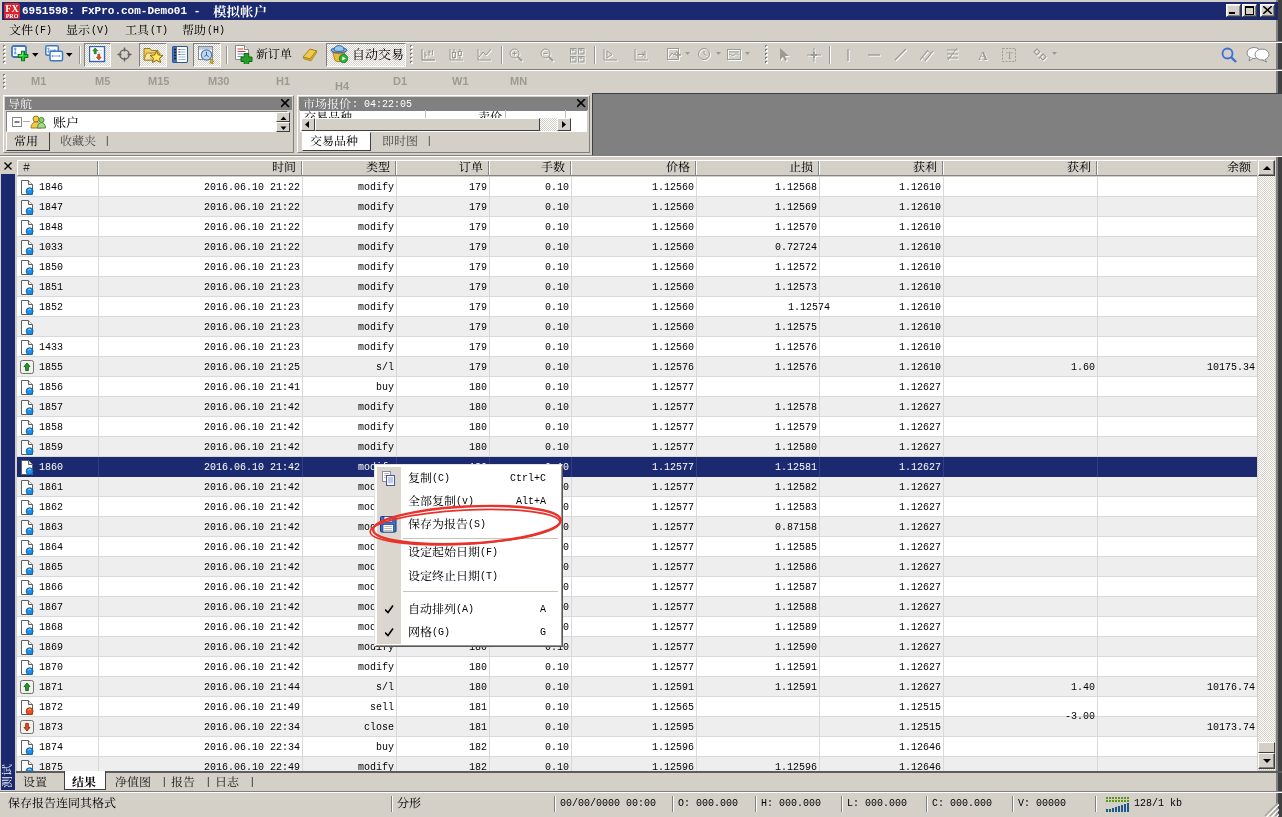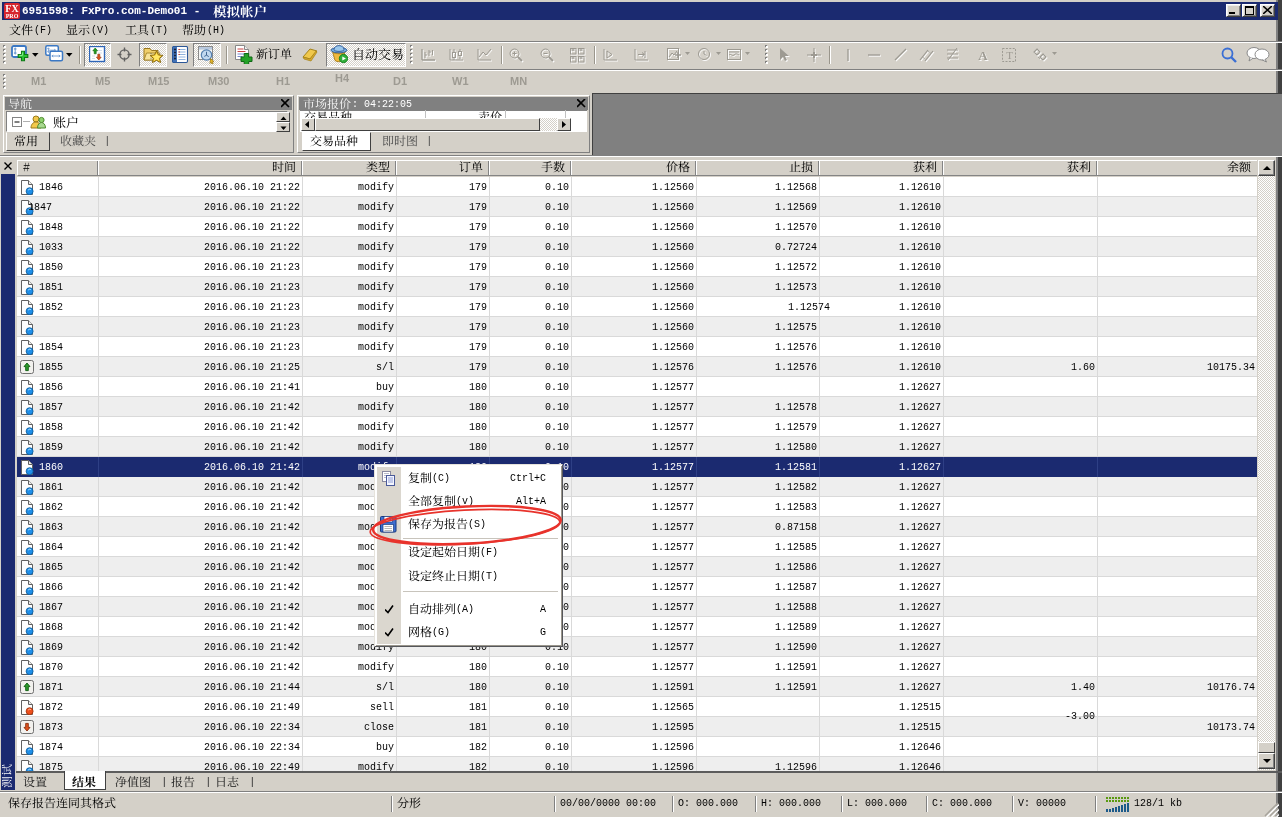--- a/index.html
+++ b/index.html
@@ -551,21 +551,21 @@
     <rect x="0" y="8" width="2" height="2" fill="#808080"></rect>
     <rect x="1" y="9" width="2" height="2" fill="#fff"></rect>
     <rect x="0" y="12" width="2" height="2" fill="#808080"></rect>
     <rect x="1" y="13" width="2" height="2" fill="#fff"></rect>
   </svg>
 <div class="ab" style="left:31px;top:75px;font:bold 11px 'Liberation Sans',monospace;color:#9d9a92;white-space:pre;line-height:13px;">M1</div>
 <div class="ab" style="left:95px;top:75px;font:bold 11px 'Liberation Sans',monospace;color:#9d9a92;white-space:pre;line-height:13px;">M5</div>
 <div class="ab" style="left:148px;top:75px;font:bold 11px 'Liberation Sans',monospace;color:#9d9a92;white-space:pre;line-height:13px;">M15</div>
 <div class="ab" style="left:208px;top:75px;font:bold 11px 'Liberation Sans',monospace;color:#9d9a92;white-space:pre;line-height:13px;">M30</div>
 <div class="ab" style="left:276px;top:75px;font:bold 11px 'Liberation Sans',monospace;color:#9d9a92;white-space:pre;line-height:13px;">H1</div>
-<div class="ab" style="left:335px;top:72px;font:bold 11px 'Liberation Sans',monospace;color:#9d9a92;white-space:pre;line-height:13px;">H4</div>
+<div class="ab" style="left:335px;top:80px;font:bold 11px 'Liberation Sans',monospace;color:#9d9a92;white-space:pre;line-height:13px;">H4</div>
 <div class="ab" style="left:393px;top:75px;font:bold 11px 'Liberation Sans',monospace;color:#9d9a92;white-space:pre;line-height:13px;">D1</div>
 <div class="ab" style="left:452px;top:75px;font:bold 11px 'Liberation Sans',monospace;color:#9d9a92;white-space:pre;line-height:13px;">W1</div>
 <div class="ab" style="left:510px;top:75px;font:bold 11px 'Liberation Sans',monospace;color:#9d9a92;white-space:pre;line-height:13px;">MN</div>
 <div style="left:592px;top:93px;width:690px;height:63px;background:#808080;border-top:1px solid #404040;border-left:1px solid #404040;border-bottom:1px solid #fff" class="ab"></div>
 <div style="left:3px;top:95px;width:291px;height:58px;background:#d4d0c8;border:1px solid;border-color:#fff #808080 #808080 #fff" class="ab"></div>
 <div style="left:5px;top:97px;width:287px;height:13px;background:#808080" class="ab"></div>
 <svg class="ab" style="left:8px;top:98px" width="24" height="14">
     <g fill="#fff" stroke="#fff" stroke-width="1.5" transform="translate(0,10.32) scale(0.01200,-0.01200)">
       <use href="#r5bfc" x="0"></use>
       <use href="#r822a" x="1000"></use>
@@ -798,21 +798,21 @@
 <div class="ab" style="left:396px;top:20px;width:1px;height:20px;background:#d9d9d9"></div>
 <div class="ab" style="left:489px;top:20px;width:1px;height:20px;background:#d9d9d9"></div>
 <div class="ab" style="left:571px;top:20px;width:1px;height:20px;background:#d9d9d9"></div>
 <div class="ab" style="left:696px;top:20px;width:1px;height:20px;background:#d9d9d9"></div>
 <div class="ab" style="left:819px;top:20px;width:1px;height:20px;background:#d9d9d9"></div>
 <div class="ab" style="left:943px;top:20px;width:1px;height:20px;background:#d9d9d9"></div>
 <div class="ab" style="left:1097px;top:20px;width:1px;height:20px;background:#d9d9d9"></div>
 <svg class="ab" style="left:20px;top:23px" width="14" height="15">
       <use href="#doc-b"></use>
     </svg>
-<div class="ab" style="left:28px;top:25px;font:10px 'Liberation Mono',monospace;color:#000;line-height:12px">1847</div>
+<div class="ab" style="left:39px;top:25px;font:10px 'Liberation Mono',monospace;color:#000;line-height:12px">1847</div>
 <div class="ab" style="right:982px;top:25px;font:10px 'Liberation Mono',monospace;color:#000;line-height:12px;white-space:pre">2016.06.10 21:22</div>
 <div class="ab" style="right:888px;top:25px;font:10px 'Liberation Mono',monospace;color:#000;line-height:12px;white-space:pre">modify</div>
 <div class="ab" style="right:795px;top:25px;font:10px 'Liberation Mono',monospace;color:#000;line-height:12px;white-space:pre">179</div>
 <div class="ab" style="right:713px;top:25px;font:10px 'Liberation Mono',monospace;color:#000;line-height:12px;white-space:pre">0.10</div>
 <div class="ab" style="right:588px;top:25px;font:10px 'Liberation Mono',monospace;color:#000;line-height:12px;white-space:pre">1.12560</div>
 <div class="ab" style="right:465px;top:25px;font:10px 'Liberation Mono',monospace;color:#000;line-height:12px;white-space:pre">1.12569</div>
 <div class="ab" style="right:341px;top:25px;font:10px 'Liberation Mono',monospace;color:#000;line-height:12px;white-space:pre">1.12610</div>
 <div class="ab" style="left:17px;top:40px;width:1240px;height:19px;background:#fff"></div>
 <div class="ab" style="left:17px;top:59px;width:1240px;height:1px;background:#d9d9d9"></div>
 <div class="ab" style="left:98px;top:40px;width:1px;height:20px;background:#d9d9d9"></div>
@@ -952,21 +952,21 @@
 <div class="ab" style="left:396px;top:160px;width:1px;height:20px;background:#d9d9d9"></div>
 <div class="ab" style="left:489px;top:160px;width:1px;height:20px;background:#d9d9d9"></div>
 <div class="ab" style="left:571px;top:160px;width:1px;height:20px;background:#d9d9d9"></div>
 <div class="ab" style="left:696px;top:160px;width:1px;height:20px;background:#d9d9d9"></div>
 <div class="ab" style="left:819px;top:160px;width:1px;height:20px;background:#d9d9d9"></div>
 <div class="ab" style="left:943px;top:160px;width:1px;height:20px;background:#d9d9d9"></div>
 <div class="ab" style="left:1097px;top:160px;width:1px;height:20px;background:#d9d9d9"></div>
 <svg class="ab" style="left:20px;top:163px" width="14" height="15">
       <use href="#doc-b"></use>
     </svg>
-<div class="ab" style="left:39px;top:165px;font:10px 'Liberation Mono',monospace;color:#000;line-height:12px">1854</div>
+<div class="ab" style="left:39px;top:165px;font:10px 'Liberation Mono',monospace;color:#000;line-height:12px">1433</div>
 <div class="ab" style="right:982px;top:165px;font:10px 'Liberation Mono',monospace;color:#000;line-height:12px;white-space:pre">2016.06.10 21:23</div>
 <div class="ab" style="right:888px;top:165px;font:10px 'Liberation Mono',monospace;color:#000;line-height:12px;white-space:pre">modify</div>
 <div class="ab" style="right:795px;top:165px;font:10px 'Liberation Mono',monospace;color:#000;line-height:12px;white-space:pre">179</div>
 <div class="ab" style="right:713px;top:165px;font:10px 'Liberation Mono',monospace;color:#000;line-height:12px;white-space:pre">0.10</div>
 <div class="ab" style="right:588px;top:165px;font:10px 'Liberation Mono',monospace;color:#000;line-height:12px;white-space:pre">1.12560</div>
 <div class="ab" style="right:465px;top:165px;font:10px 'Liberation Mono',monospace;color:#000;line-height:12px;white-space:pre">1.12576</div>
 <div class="ab" style="right:341px;top:165px;font:10px 'Liberation Mono',monospace;color:#000;line-height:12px;white-space:pre">1.12610</div>
 <div class="ab" style="left:17px;top:180px;width:1240px;height:19px;background:#eeeeee"></div>
 <div class="ab" style="left:17px;top:199px;width:1240px;height:1px;background:#d9d9d9"></div>
 <div class="ab" style="left:98px;top:180px;width:1px;height:20px;background:#d9d9d9"></div>

